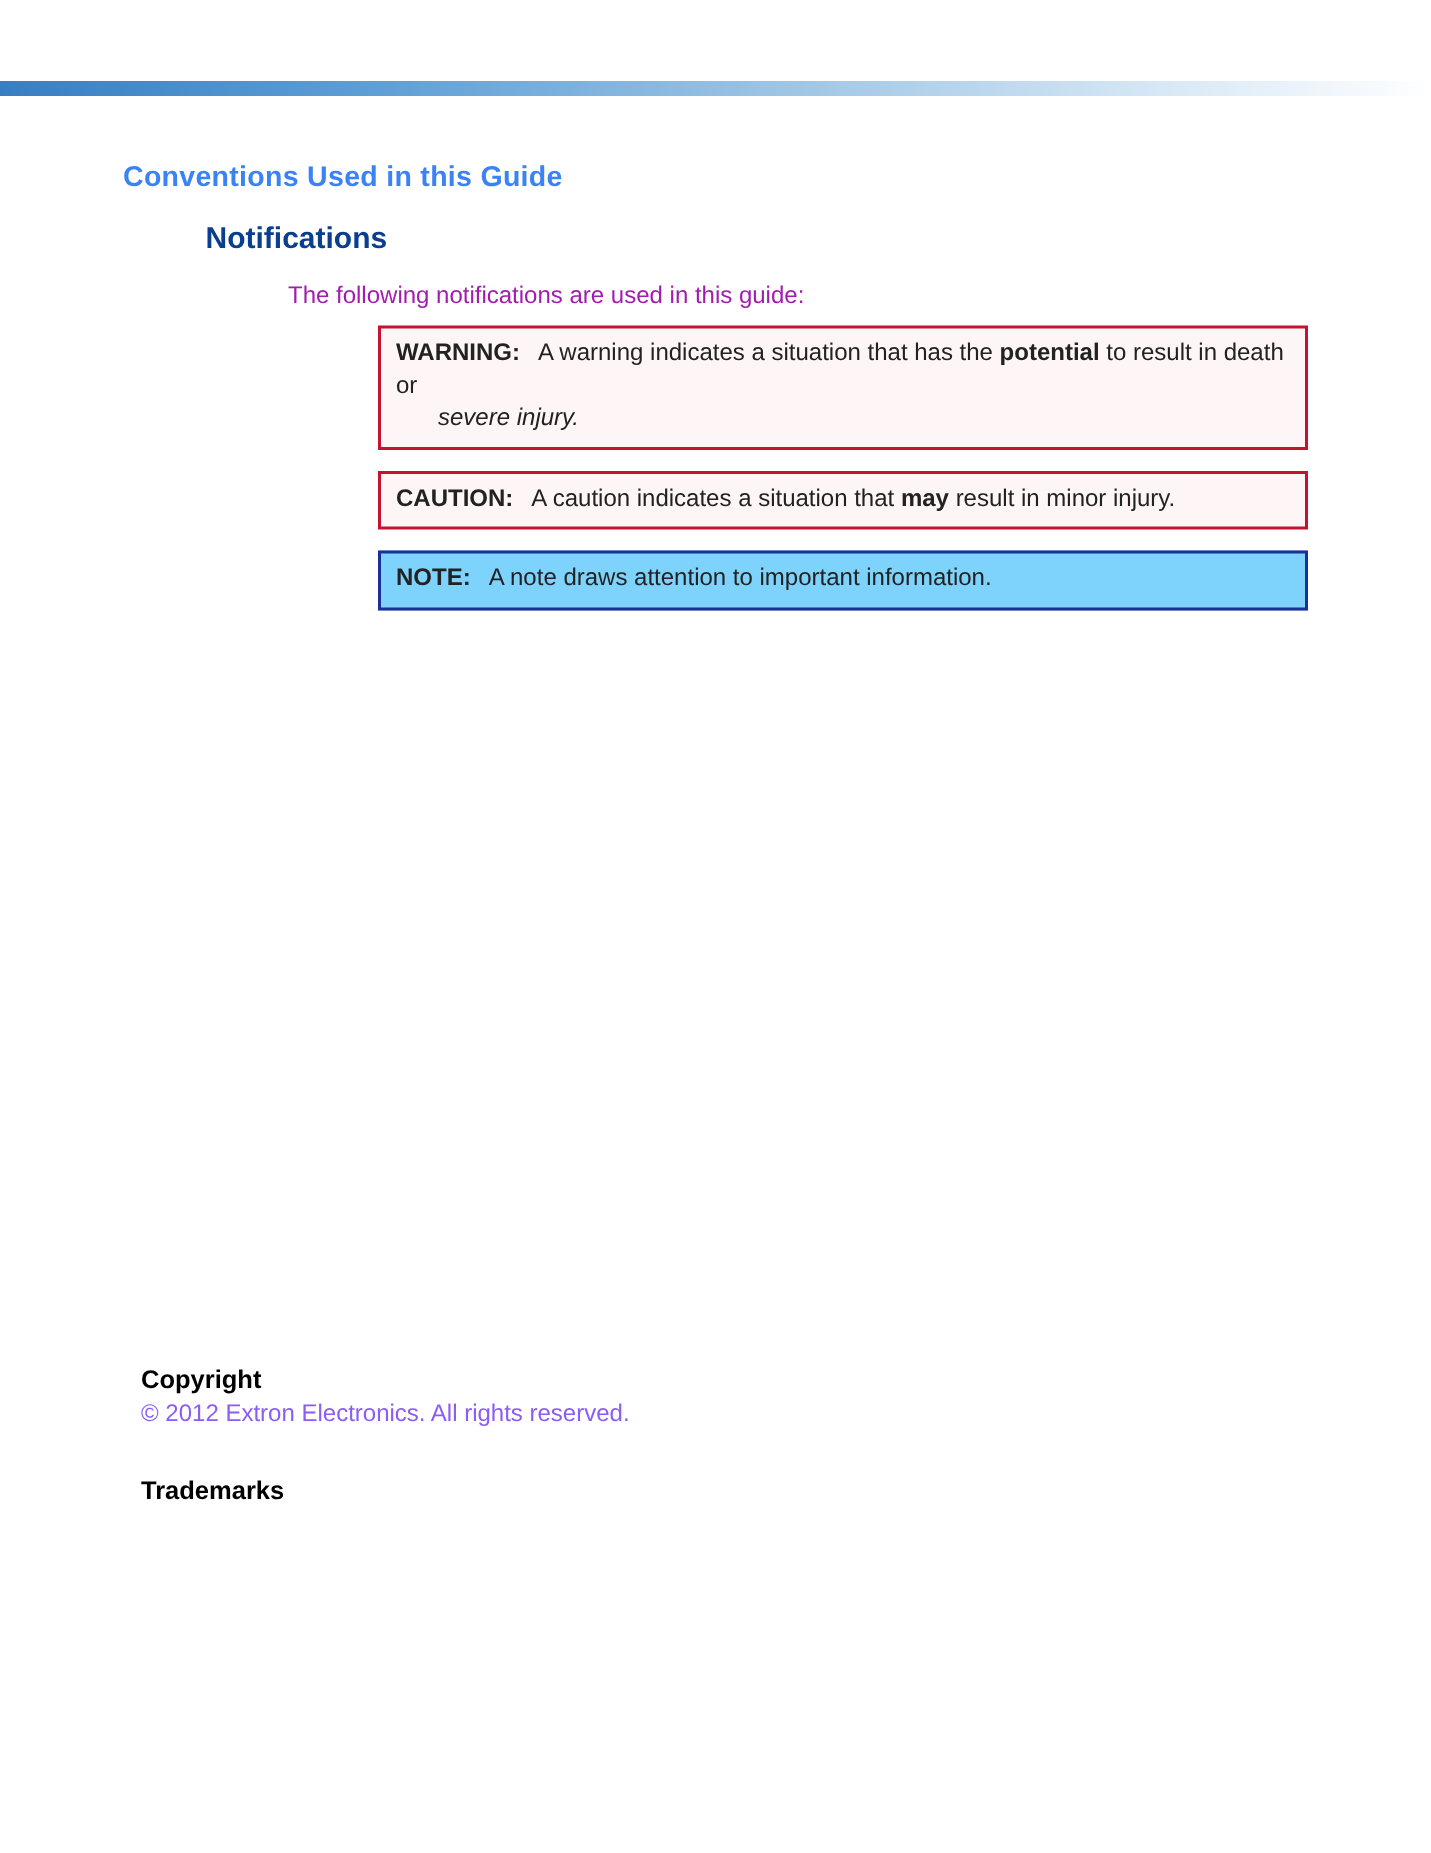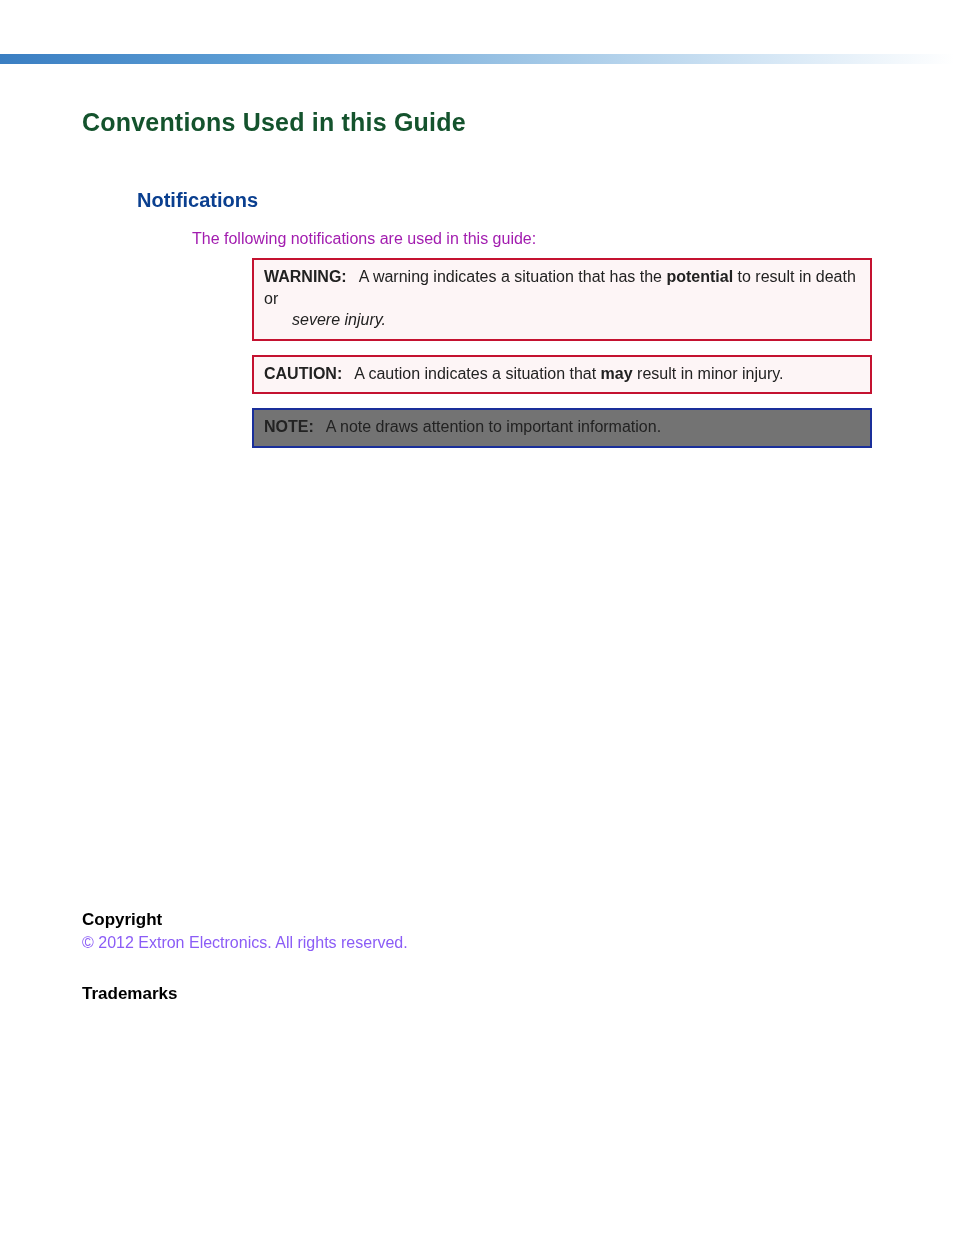--- a/index.html
+++ b/index.html
@@ -22,24 +22,24 @@
       top: 54px;
       left: 0;
     }
     .content {
       position: absolute;
       top: 108px;
       left: 82px;
       right: 82px;
     }
     .main-heading {
-      color: #14532d;
-      font-size: 25px;
+      color: #3b82f6;
+      font-size: 19px;
       font-weight: bold;
-      margin-bottom: 52px;
+      margin-bottom: 18px;
       letter-spacing: 0.2px;
     }
     .sub-heading {
       color: #0a3f8f;
       font-size: 20px;
       font-weight: bold;
       margin-left: 55px;
       margin-bottom: 18px;
     }
     .intro-text {
@@ -59,38 +59,38 @@
       font-size: 16px;
       line-height: 1.35;
       color: #222;
     }
     .notif-box.red {
       border-color: #c41230;
       background: #fdf5f6;
     }
     .notif-box.blue {
       border-color: #1a2f9a;
-      background: #737373;
+      background: #7dd3fc;
     }
     .notif-box .label {
       font-weight: bold;
       margin-right: 12px;
     }
     .notif-box .indent {
       display: block;
       padding-left: 28px;
       font-style: italic;
     }
     .bold-inline {
       font-weight: bold;
     }
     .footer-section {
       position: absolute;
       top: 910px;
-      left: 82px;
+      left: 94px;
       right: 82px;
     }
     .footer-heading {
       font-size: 17px;
       font-weight: bold;
       color: #000;
       margin-bottom: 4px;
     }
     .footer-text {
       font-size: 16px;

